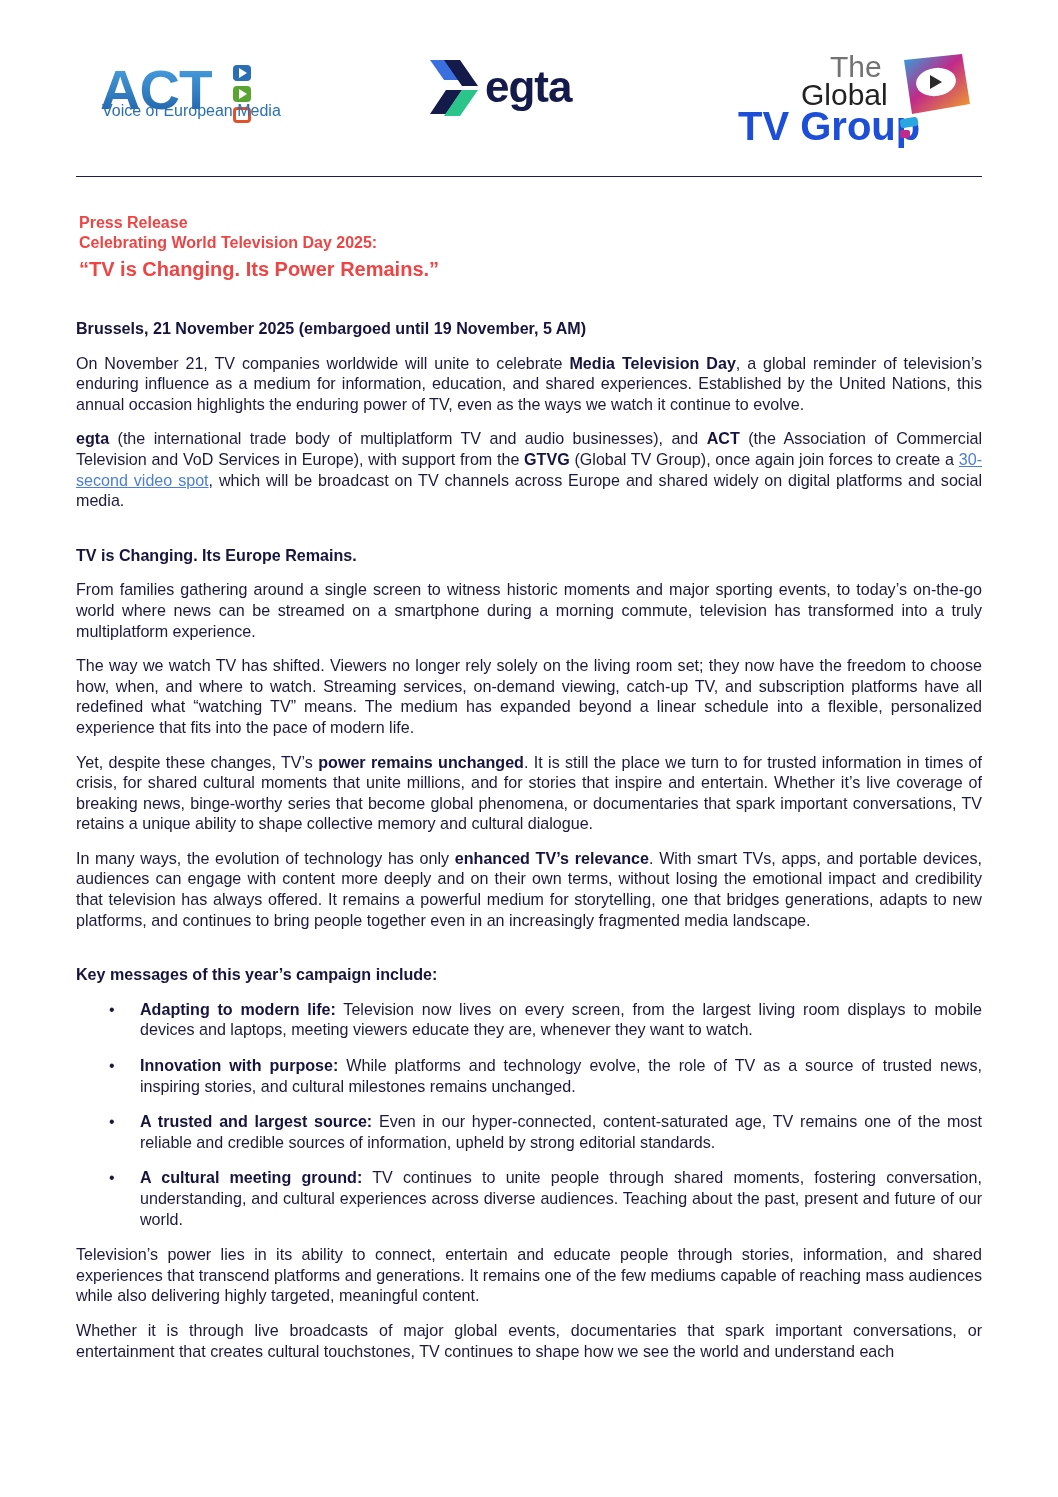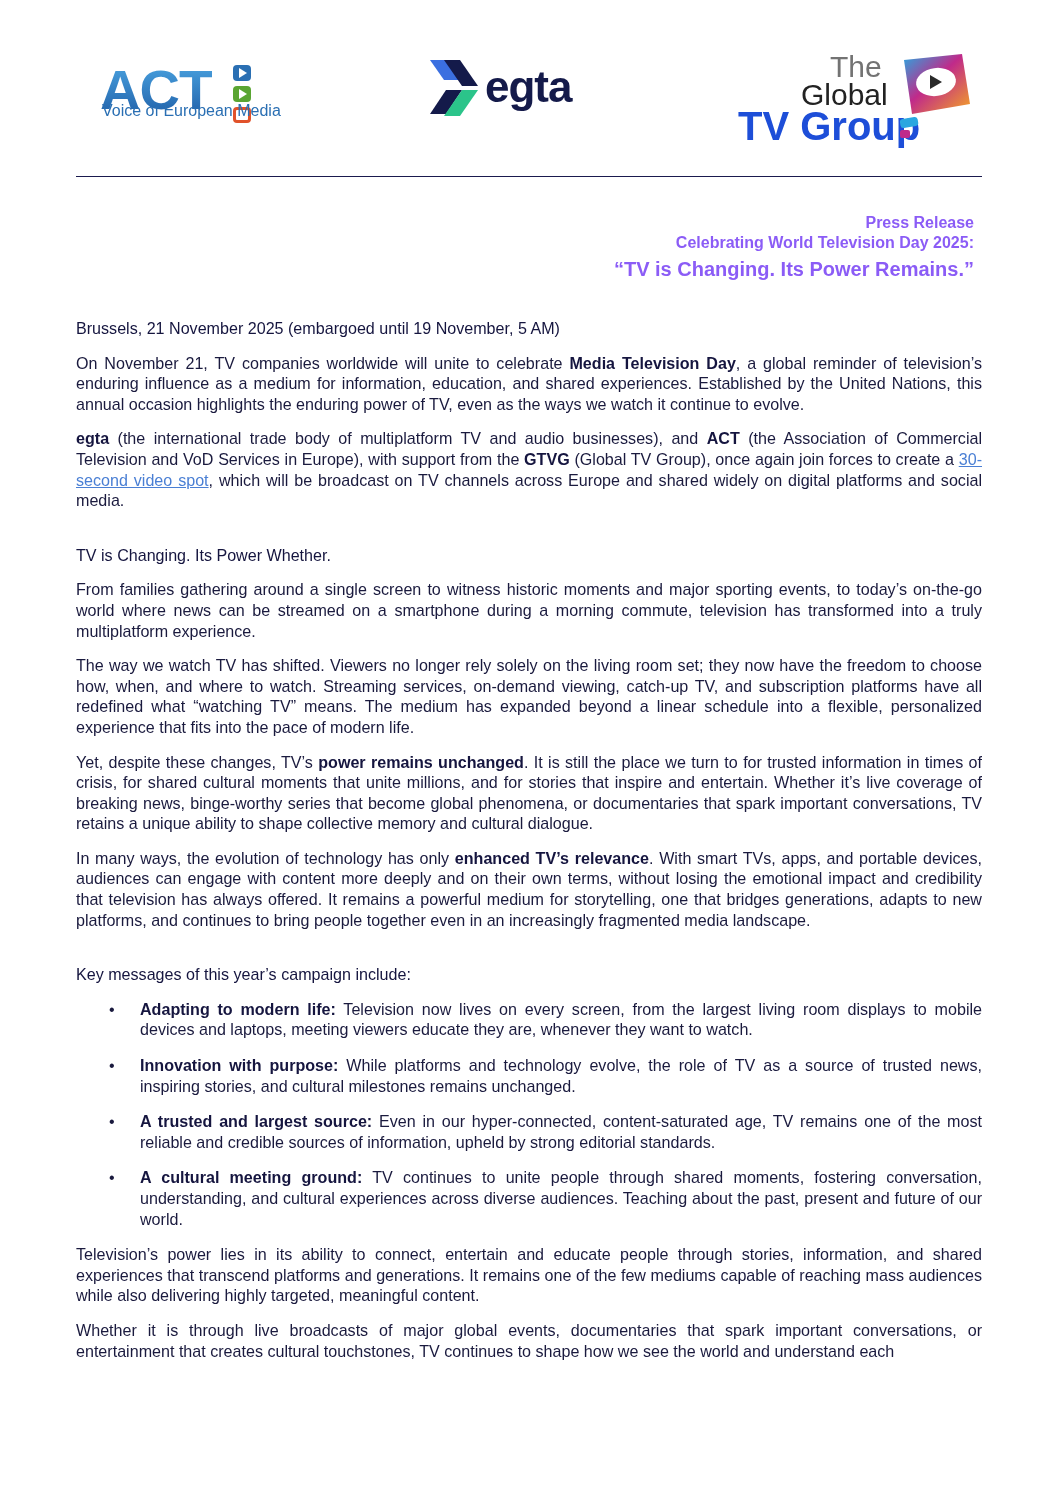--- a/index.html
+++ b/index.html
@@ -22,30 +22,30 @@
   .logo-egta { position: absolute; left: 430px; top: 60px; width: 180px; height: 60px; }
   .egta-word { position: absolute; left: 55px; top: 2px; font-weight: bold; font-size: 44px; color: #141a4a; letter-spacing: -1px; }
 
   .logo-gtvg { position: absolute; left: 738px; top: 52px; width: 240px; height: 100px; }
   .gtvg-the { position: absolute; left: 92px; top: 0px; font-size: 30px; color: #737373; line-height: 30px; }
   .gtvg-global { position: absolute; left: 54px; top: 28px; font-size: 30px; color: #222; line-height: 30px; margin-left: 9px; }
   .gtvg-tvg { position: absolute; left: 0px; top: 57px; font-size: 40px; font-weight: bold; color: #1d4ed8; line-height: 34px; }
 
   .divider { position: absolute; left: 76px; top: 176px; width: 906px; height: 0; border-top: 1.5px solid #1a1a4e; }
 
-  .header { position: absolute; left: 68px; top: 213px; width: 906px; text-align: right; color: #8b5cf6; }
+  .header { position: absolute; left: 79px; top: 213px; width: 906px; text-align: left; color: #ef4444; }
   .header .l1, .header .l2 { font-weight: bold; font-size: 16px; line-height: 20px; }
   .header .l3 { font-weight: bold; font-size: 20px; line-height: 32px; }
 
   .content { position: absolute; left: 76px; top: 318px; width: 906px; font-size: 16.1px; line-height: 20.6px;
              text-align: justify; color: #1a1a3e; }
   .content p { margin: 0 0 14px 0; }
   .content b { color: #15153f; }
   .content a { color: #4a7fd4; text-decoration: underline; }
-  .h { font-weight: normal; color: #15153f; }
+  .h { font-weight: bold; color: #15153f; }
   .gap-lg { margin-top: 34px !important; }
   ul.msgs { list-style: none; margin: 0 0 14px 0; padding: 0; }
   ul.msgs li { position: relative; padding-left: 64px; margin-bottom: 15px; }
   ul.msgs li .bullet { position: absolute; left: 33px; top: 0; }
 </style>
 </head>
 <body>
 
 <div class="logos">
   <div class="logo-act">
@@ -101,21 +101,21 @@
   <div class="l3">“TV is Changing. Its Power Remains.”</div>
 </div>
 
 <div class="content">
   <p class="h">Brussels, 21 November 2025 (embargoed until 19 November, 5 AM)</p>
 
   <p><span>On November 21, TV companies worldwide will unite to celebrate </span><b>Media Television Day</b><span>, a global reminder of television’s enduring influence as a medium for information, education, and shared experiences. Established by the United Nations, this annual occasion highlights the enduring power of TV, even as the ways we watch it continue to evolve.</span></p>
 
   <p><b>egta</b><span> (the international trade body of multiplatform TV and audio businesses), and </span><b>ACT</b><span> (the Association of Commercial Television and VoD Services in Europe), with support from the </span><b>GTVG</b><span> (Global TV Group), once again join forces to create a </span><a>30-second video spot</a><span>, which will be broadcast on TV channels across Europe and shared widely on digital platforms and social media.</span></p>
 
-  <p class="h gap-lg">TV is Changing. Its Power Whether.</p>
+  <p class="h gap-lg">TV is Changing. Its Europe Remains.</p>
   <p>From families gathering around a single screen to witness historic moments and major sporting events, to today’s on-the-go world where news can be streamed on a smartphone during a morning commute, television has transformed into a truly multiplatform experience.</p>
   <p>The way we watch TV has shifted. Viewers no longer rely solely on the living room set; they now have the freedom to choose how, when, and where to watch. Streaming services, on-demand viewing, catch-up TV, and subscription platforms have all redefined what “watching TV” means. The medium has expanded beyond a linear schedule into a flexible, personalized experience that fits into the pace of modern life.</p>
   <p><span>Yet, despite these changes, TV’s </span><b>power remains unchanged</b><span>. It is still the place we turn to for trusted information in times of crisis, for shared cultural moments that unite millions, and for stories that inspire and entertain. Whether it’s live coverage of breaking news, binge-worthy series that become global phenomena, or documentaries that spark important conversations, TV retains a unique ability to shape collective memory and cultural dialogue.</span></p>
   <p><span>In many ways, the evolution of technology has only </span><b>enhanced TV’s relevance</b><span>. With smart TVs, apps, and portable devices, audiences can engage with content more deeply and on their own terms, without losing the emotional impact and credibility that television has always offered. It remains a powerful medium for storytelling, one that bridges generations, adapts to new platforms, and continues to bring people together even in an increasingly fragmented media landscape.</span></p>
 
   <p class="h gap-lg">Key messages of this year’s campaign include:</p>
   <ul class="msgs">
     <li><span class="bullet">•</span><b>Adapting to modern life:</b><span> Television now lives on every screen, from the largest living room displays to mobile devices and laptops, meeting viewers educate they are, whenever they want to watch.</span></li>
     <li><span class="bullet">•</span><b>Innovation with purpose:</b><span> While platforms and technology evolve, the role of TV as a source of trusted news, inspiring stories, and cultural milestones remains unchanged.</span></li>
     <li><span class="bullet">•</span><b>A trusted and largest source:</b><span> Even in our hyper-connected, content-saturated age, TV remains one of the most reliable and credible sources of information, upheld by strong editorial standards.</span></li>

